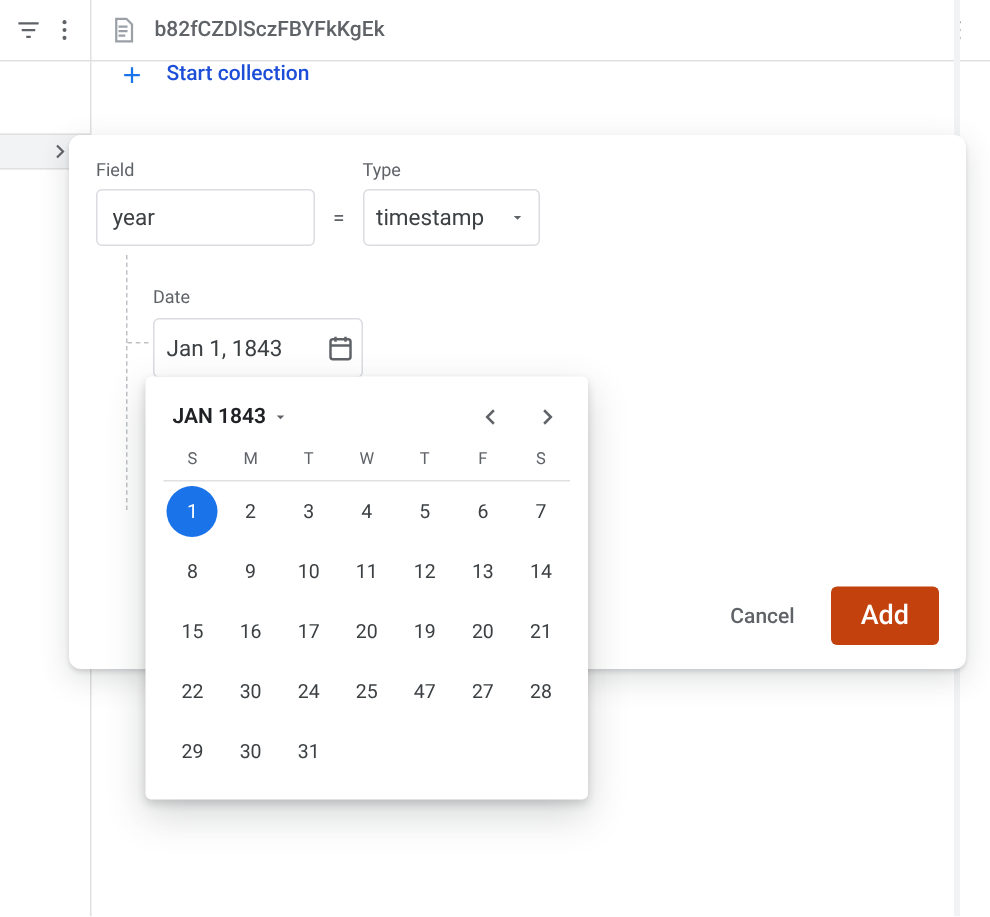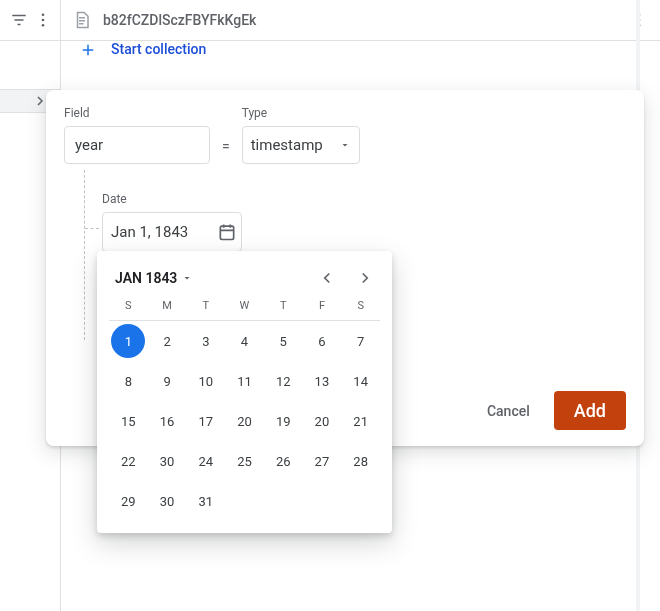--- a/index.html
+++ b/index.html
@@ -459,21 +459,21 @@
       <div class="dp-cell">
         <span>30</span>
       </div>
       <div class="dp-cell">
         <span>24</span>
       </div>
       <div class="dp-cell">
         <span>25</span>
       </div>
       <div class="dp-cell">
-        <span>26</span>
+        <span>47</span>
       </div>
       <div class="dp-cell">
         <span>27</span>
       </div>
       <div class="dp-cell">
         <span>28</span>
       </div>
       <div class="dp-cell">
         <span>29</span>
       </div>

